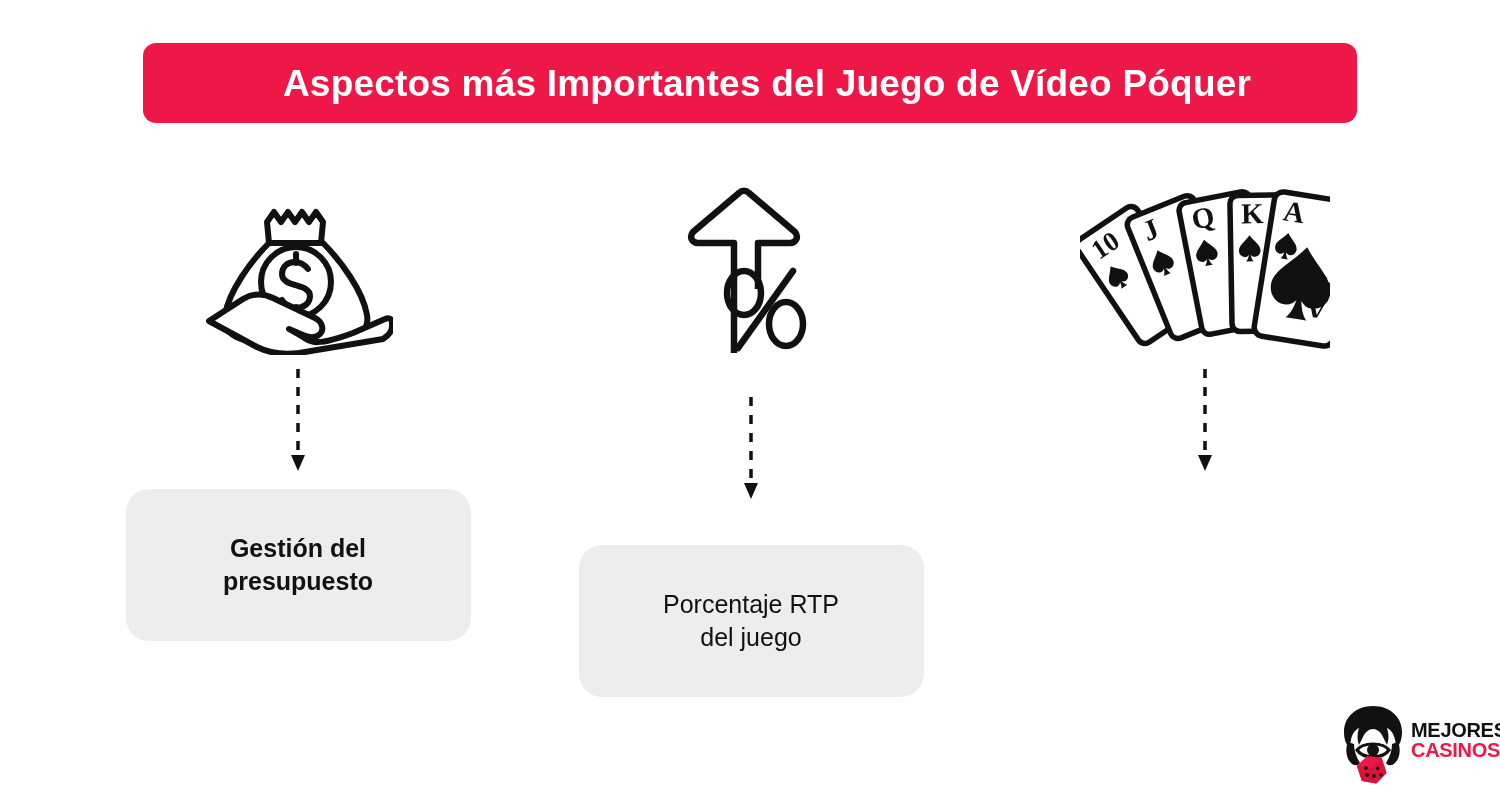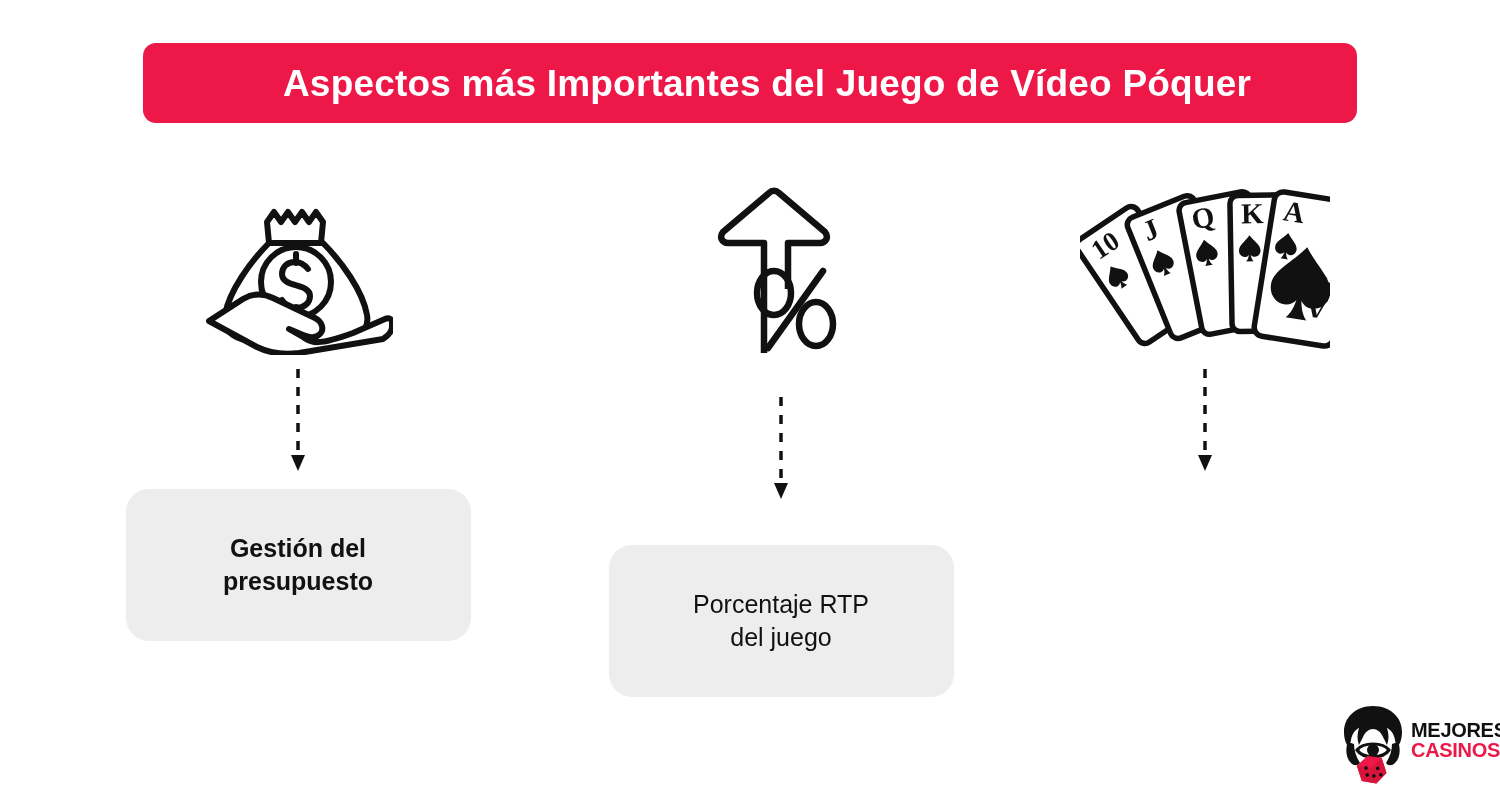--- a/index.html
+++ b/index.html
@@ -50,21 +50,21 @@
   }
   .column {
     position: absolute;
     top: 175px;
     width: 420px;
     display: flex;
     flex-direction: column;
     align-items: center;
   }
   .col-0 { left: 88px; }
-  .col-1 { left: 571px; gap: 28px; }
+  .col-1 { left: 541px; gap: 28px; }
   .col-2 { left: 995px; }
 
   .icon-slot {
     height: 180px;
     width: 260px;
     display: flex;
     align-items: flex-end;
     justify-content: center;
   }
 

